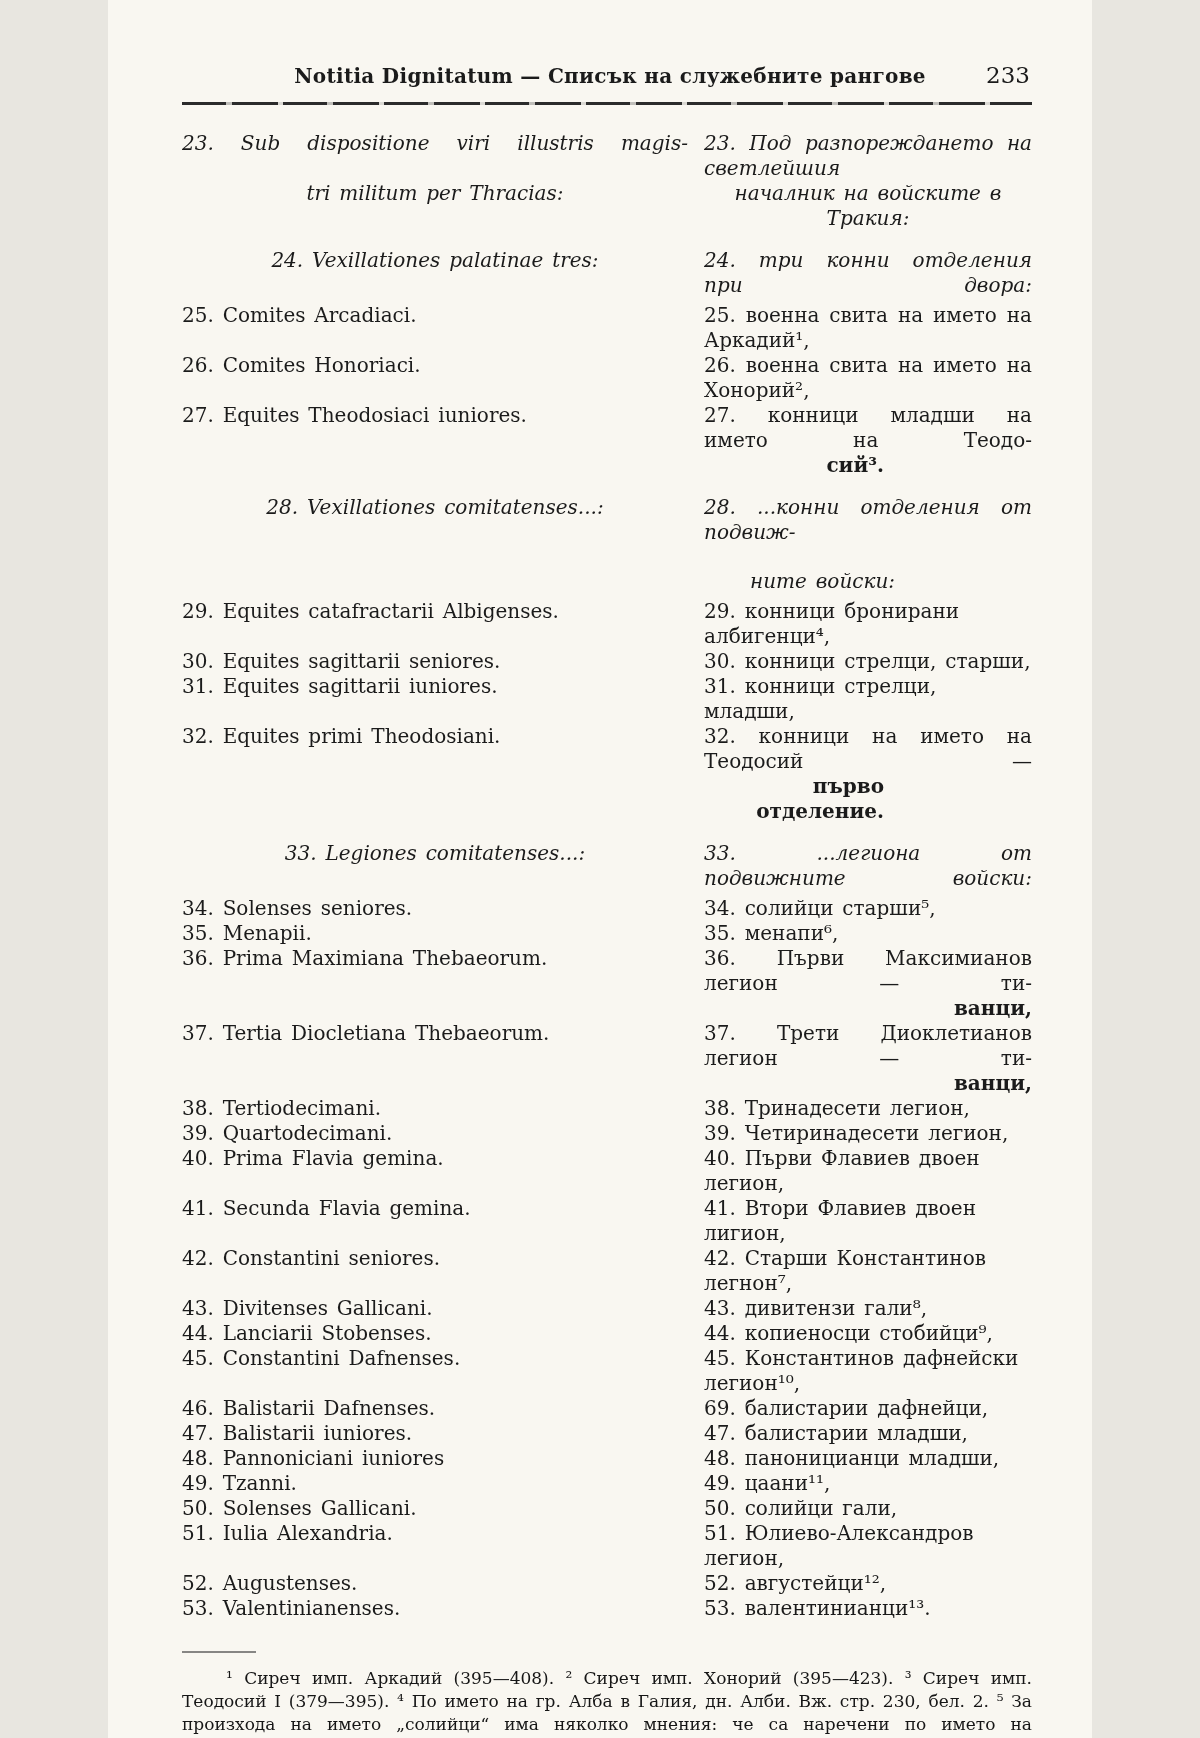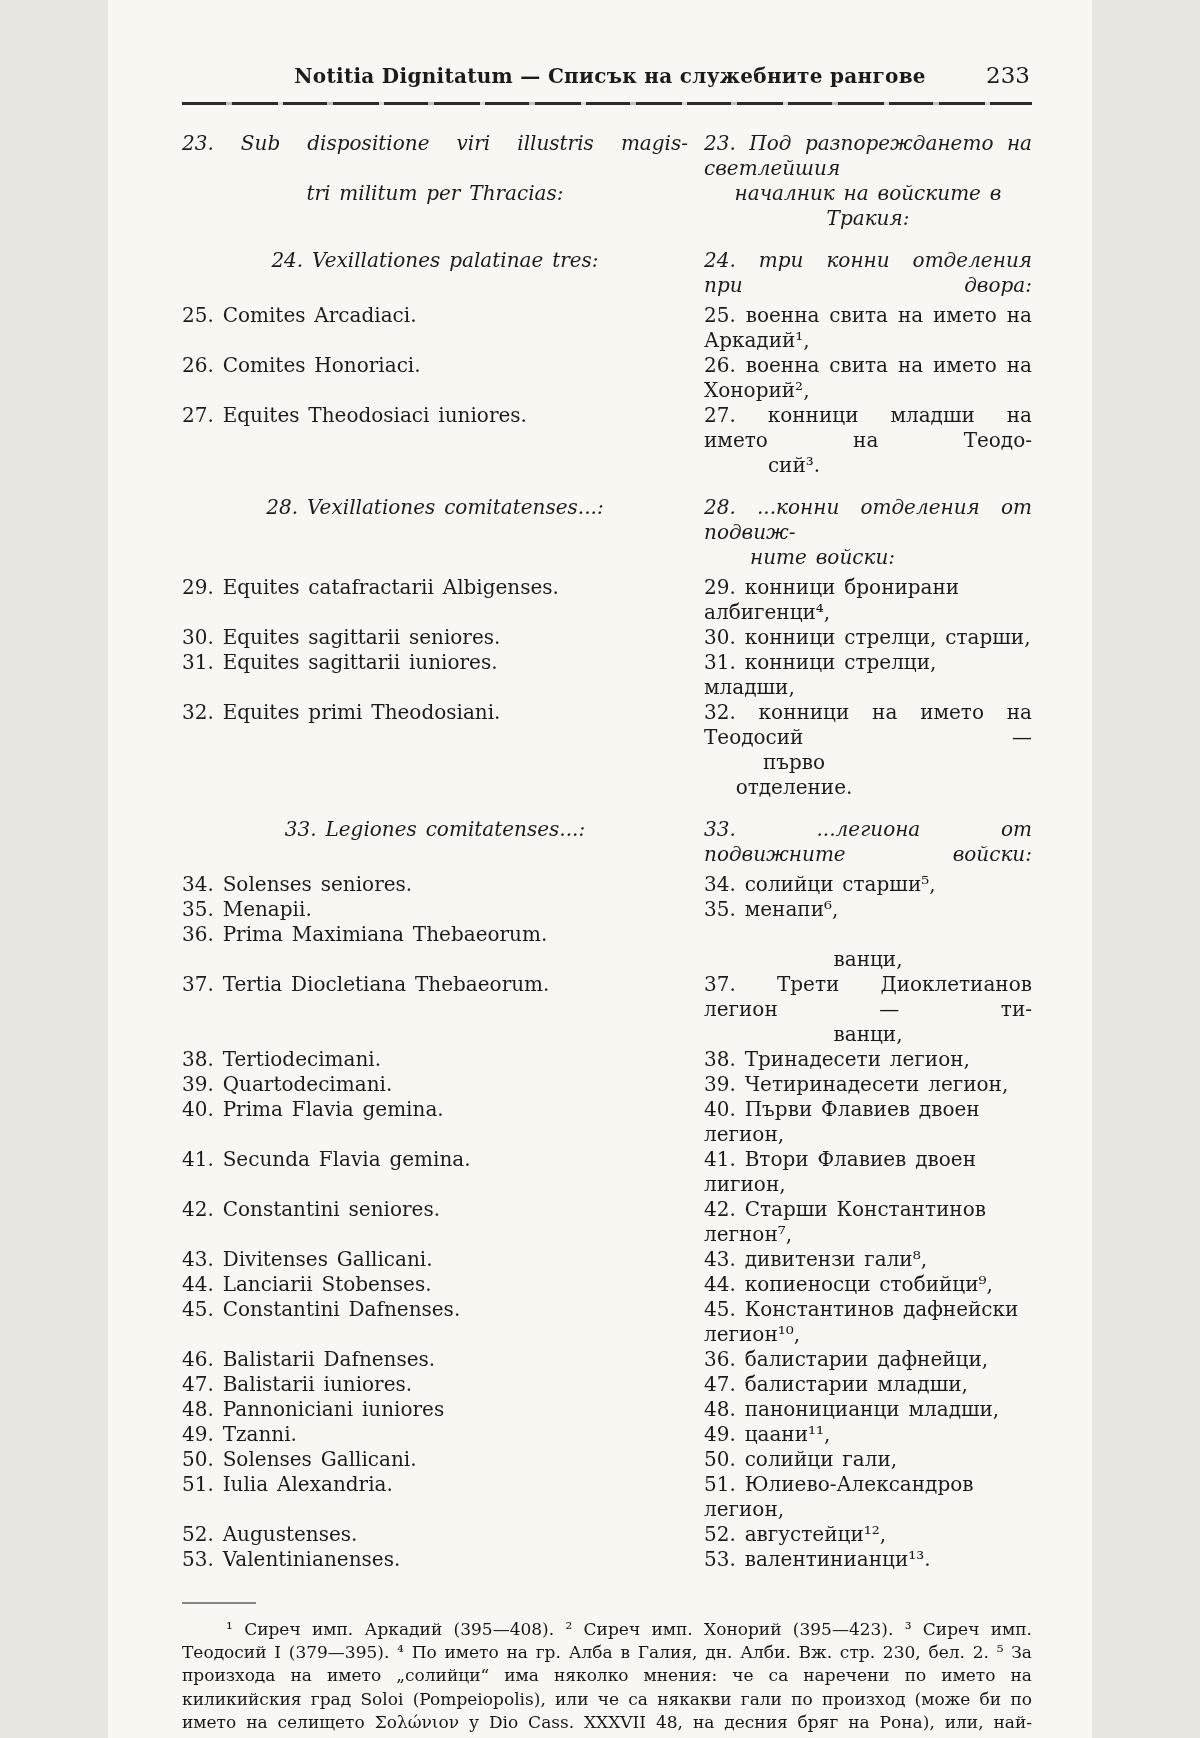--- a/index.html
+++ b/index.html
@@ -20,23 +20,23 @@
   }
   .body{font-size:20px;line-height:25px;word-spacing:2.5px;}
   .row{display:flex;}
   .cell{box-sizing:border-box;min-height:25px;}
   .la{width:506px;}
   .bg{margin-left:16px;flex:1;}
   .heading .cell{font-style:italic;}
   .gap{margin-top:17px;}
   .padb{margin-bottom:5px;}
   .center{text-align:center;}
-  .right{text-align:center;}
+  .right{text-align:right;font-weight:bold;}
   .pr{padding-right:148px;}
-  .indent{padding-left:46px;}
+  .indent{padding-left:46px;margin-top:24px;}
   .just{text-align:justify;text-align-last:justify;}
   .fnsep{width:74px;height:2px;background:#4a4a4a;opacity:.65;margin:30px 0 14px 0;}
   .footnotes{
     font-size:17px;line-height:23.2px;margin:0;word-spacing:1.5px;
     text-align:justify;text-indent:44px;color:#161616;
   }
   .pagefoot{display:flex;align-items:baseline;margin-top:28px;padding-left:6px;}
   .sig{font-size:20px;}
   .series{font-size:14.5px;font-weight:700;margin-left:30px;letter-spacing:.6px;}
 </style>
@@ -117,20 +117,21 @@
       <div class="row">
       <div class="cell la">34. Solenses seniores.</div>
       <div class="cell bg">34. солийци старши⁵,</div>
     </div>
       <div class="row">
       <div class="cell la">35. Menapii.</div>
       <div class="cell bg">35. менапи⁶,</div>
     </div>
       <div class="row">
       <div class="cell la">36. Prima Maximiana Thebaeorum.</div>
+      <div class="cell bg just">36. Първи Максимианов легион — ти-</div>
     </div>
       <div class="row">
       <div class="cell la"></div>
       <div class="cell bg right">ванци,</div>
     </div>
       <div class="row">
       <div class="cell la">37. Tertia Diocletiana Thebaeorum.</div>
       <div class="cell bg just">37. Трети Диоклетианов легион — ти-</div>
     </div>
       <div class="row">
@@ -164,21 +165,21 @@
       <div class="row">
       <div class="cell la">44. Lanciarii Stobenses.</div>
       <div class="cell bg">44. копиеносци стобийци⁹,</div>
     </div>
       <div class="row">
       <div class="cell la">45. Constantini Dafnenses.</div>
       <div class="cell bg">45. Константинов дафнейски легион¹⁰,</div>
     </div>
       <div class="row">
       <div class="cell la">46. Balistarii Dafnenses.</div>
-      <div class="cell bg">36. балистарии дафнейци,</div>
+      <div class="cell bg">69. балистарии дафнейци,</div>
     </div>
       <div class="row">
       <div class="cell la">47. Balistarii iuniores.</div>
       <div class="cell bg">47. балистарии младши,</div>
     </div>
       <div class="row">
       <div class="cell la">48. Pannoniciani iuniores</div>
       <div class="cell bg">48. паноницианци младши,</div>
     </div>
       <div class="row">

